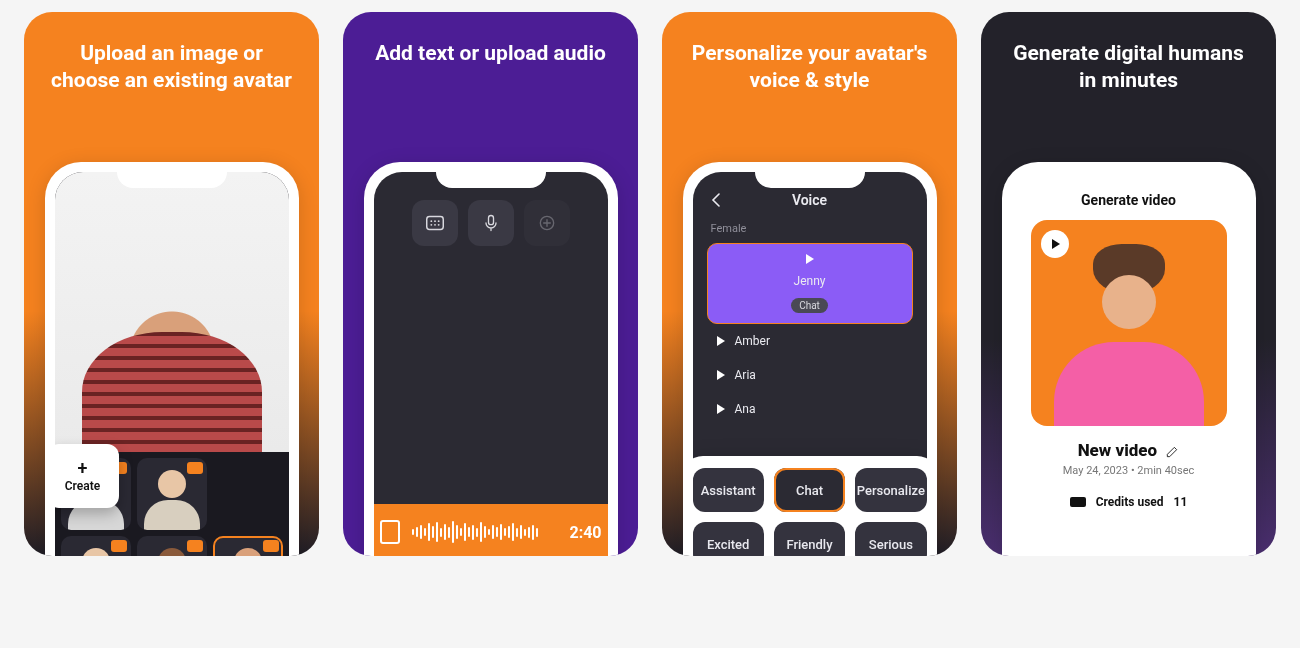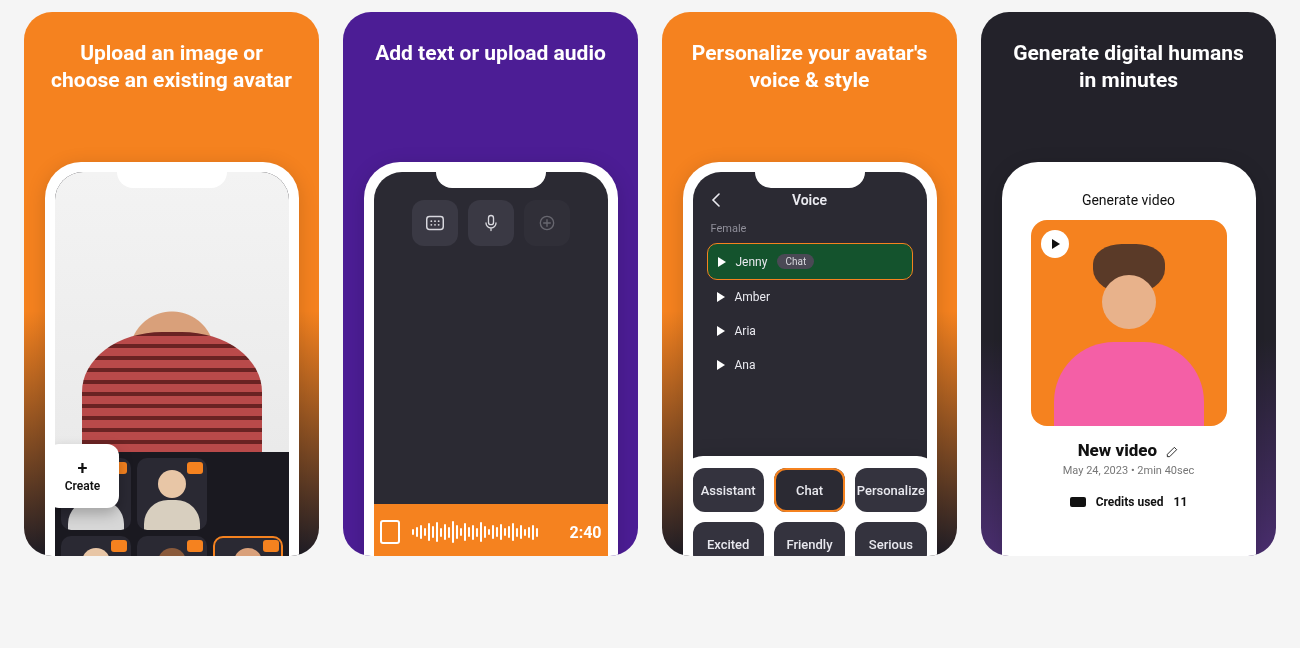--- a/index.html
+++ b/index.html
@@ -151,21 +151,21 @@
   .p2 .audio-bar .wave { flex:1; display:flex; align-items:center; gap:2px; }
   .p2 .audio-bar .wave span{ width:2px; background:#fff; border-radius:1px; }
 
   
   .p3 .phone { top: 150px; }
   .p3 .screen { background:#2b2a33; padding:14px 14px 0; color:#eaeaf0; font-size:12px; }
   .p3 .hdr { display:flex; align-items:center; justify-content:center; position:relative; height:28px; font-size:14px; font-weight:600; margin-bottom:8px;}
   .p3 .hdr .back{ position:absolute; left:4px; }
   .p3 .section-lbl{ color:#8f8e99; font-size:11px; margin:6px 0 8px 4px; }
   .p3 .vrow { display:flex; align-items:center; gap:10px; padding:10px 10px; border-radius:10px; }
-  .p3 .vrow.sel{ border:1.5px solid #f5821f; background:#14532d; }
+  .p3 .vrow.sel{ border:1.5px solid #f5821f; background:#8b5cf6;flex-direction:column; }
   .p3 .vrow .play{ width:0;height:0;border-left:8px solid #fff;border-top:5px solid transparent;border-bottom:5px solid transparent; }
   .p3 .vrow .chip{ background:#4a4955; color:#d8d8de; font-size:10px; padding:2px 8px; border-radius:10px; }
   .p3 .style-pop{
     position:absolute; left:-12px; right:-12px; top:284px;
     background:#fff; border-radius:22px; padding:12px;
     display:grid; grid-template-columns:repeat(3,1fr); gap:10px;
     z-index:10; box-shadow:0 8px 24px rgba(0,0,0,.3);
   }
   .p3 .style-pop .opt{
     background:#34333e; color:#e8e8ee; font-size:13px; font-weight:500;
@@ -175,21 +175,21 @@
   .p3 .done{
     position:absolute; right:20px; bottom:36px;
     background:#f5821f; color:#111; font-weight:700;
     padding:10px 20px; border-radius:10px; font-size:14px; z-index:4;
   }
   .p3 .male-list{ position:absolute; left:24px; right:24px; top:418px; }
 
   
   .p4 .phone { top: 150px; }
   .p4 .screen { background:#fff; color:#111; display:flex; flex-direction:column; align-items:center; padding:14px 16px 0; }
-  .p4 .hdr4{ font-weight:400; font-size:14px; margin:6px 0 12px; color:#111;}
+  .p4 .hdr4{ font-weight:700; font-size:14px; margin:6px 0 12px; color:#111;}
   .p4 .preview {
     width:196px; height:206px; border-radius:16px; background:#f5821f;
     position:relative; overflow:hidden;
   }
   .p4 .preview .play{
     position:absolute; top:10px; left:10px; width:28px; height:28px; border-radius:50%;
     background:#fff; display:flex; align-items:center; justify-content:center;
   }
   .p4 .preview .play::after{ content:""; width:0;height:0;border-left:8px solid #111;border-top:5px solid transparent;border-bottom:5px solid transparent; margin-left:2px;}
   .p4 .preview .head{ position:absolute; left:50%; top:40%; transform:translate(-50%,-50%); width:54px;height:54px;border-radius:50%; background:#e8b28b; }

